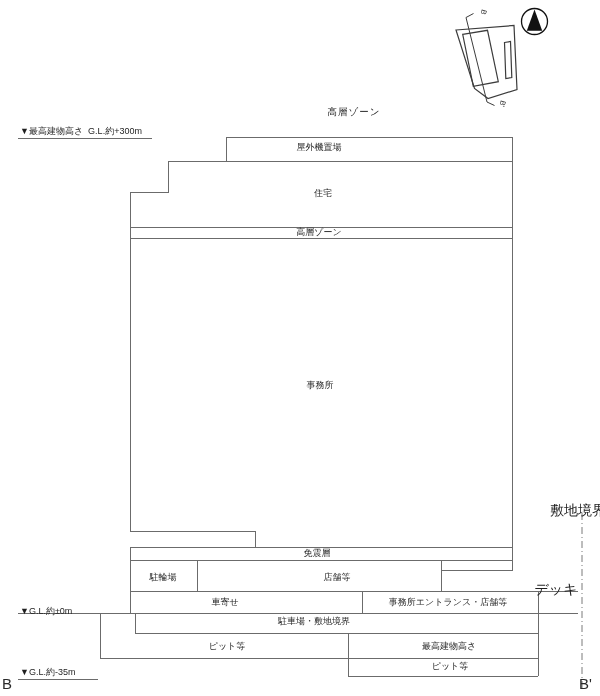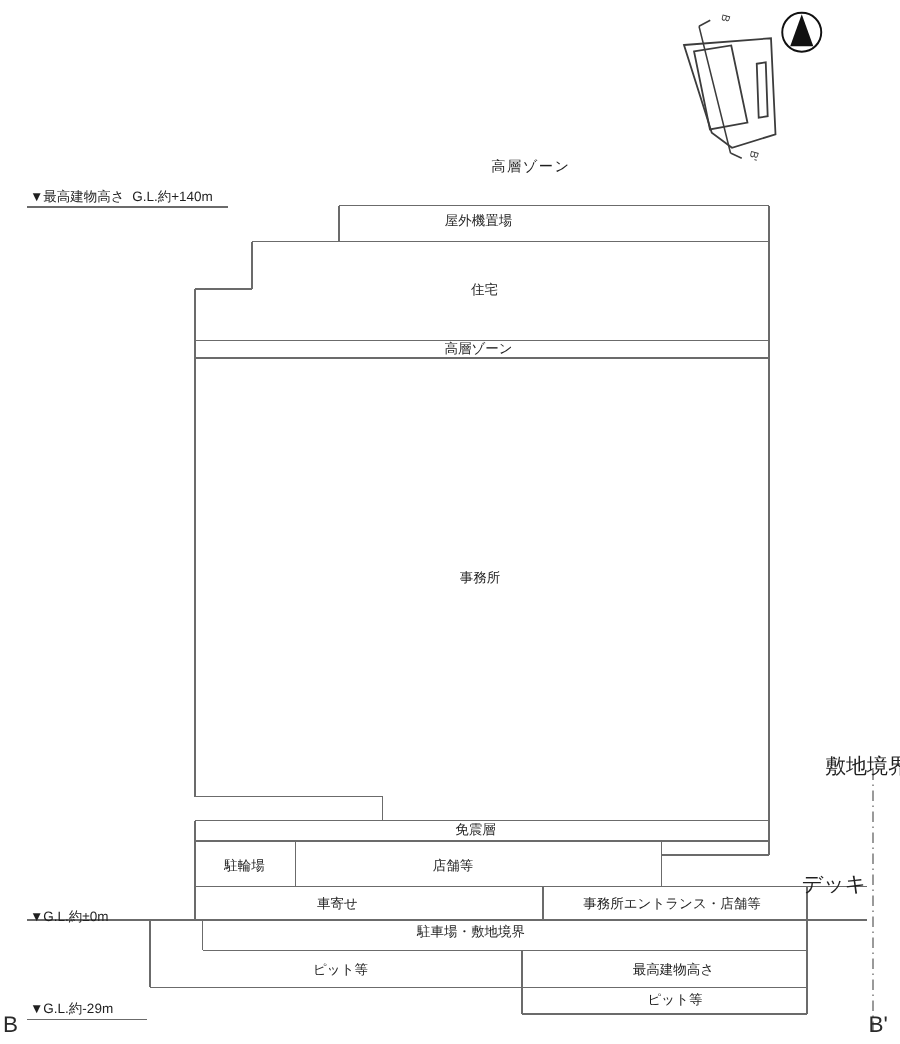--- a/index.html
+++ b/index.html
@@ -68,37 +68,37 @@
     <text transform="translate(501,100) rotate(105)" font-size="7.5" fill="#333" font-family="Liberation Sans, DejaVu Sans, sans-serif">B'</text>
 
     <g>
       <circle cx="534.5" cy="21.5" r="13" stroke="#111" stroke-width="1.3" fill="#fff"></circle>
       <path d="M534.5,9.5 L526.8,30.8 L542.2,30.8 Z" fill="#111" stroke="none"></path>
     </g>
   </svg>
 
   <div class="lbl center title" style="left:318px;top:107px">高層ゾーン</div>
 
-  <div class="lbl" style="left:20px;top:126.5px">▼最高建物高さ  G.L.約+140m</div>
+  <div class="lbl" style="left:20px;top:126.5px">▼最高建物高さ  G.L.約+300m</div>
   <div class="lbl" style="left:20px;top:607px">▼G.L.約±0m</div>
-  <div class="lbl" style="left:20px;top:667.5px">▼G.L.約-29m</div>
+  <div class="lbl" style="left:20px;top:667.5px">▼G.L.約-35m</div>
 
   <div class="lbl marker" style="left:2px;top:676px">B</div>
   <div class="lbl marker" style="left:579px;top:676px">B'</div>
 
   <div class="lbl center small" style="left:578px;top:503px">敷地境界</div>
   <div class="lbl center small" style="left:556px;top:581.5px">デッキ</div>
 
   <div class="lbl center" style="left:319px;top:143px">屋外機置場</div>
   <div class="lbl center" style="left:323px;top:189px">住宅</div>
   <div class="lbl center" style="left:319px;top:228px">高層ゾーン</div>
   <div class="lbl center" style="left:320px;top:381px">事務所</div>
   <div class="lbl center" style="left:317px;top:549px">免震層</div>
   <div class="lbl center" style="left:163px;top:572.5px">駐輪場</div>
-  <div class="lbl center" style="left:302px;top:572.5px">店舗等</div>
+  <div class="lbl center" style="left:337px;top:572.5px">店舗等</div>
   <div class="lbl center" style="left:225px;top:597.5px">車寄せ</div>
   <div class="lbl center" style="left:448px;top:597.5px">事務所エントランス・店舗等</div>
   <div class="lbl center" style="left:314px;top:617px">駐車場・敷地境界</div>
   <div class="lbl center" style="left:227px;top:641.5px">ピット等</div>
   <div class="lbl center" style="left:449px;top:641.5px">最高建物高さ</div>
   <div class="lbl center" style="left:450px;top:661.5px">ピット等</div>
 
 </div>
 
 </body></html>

